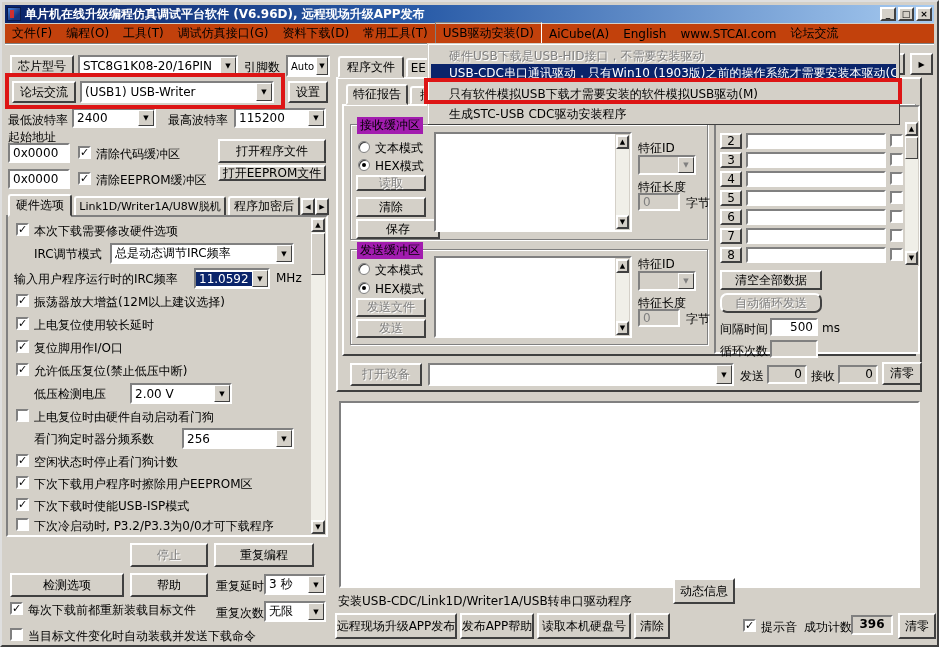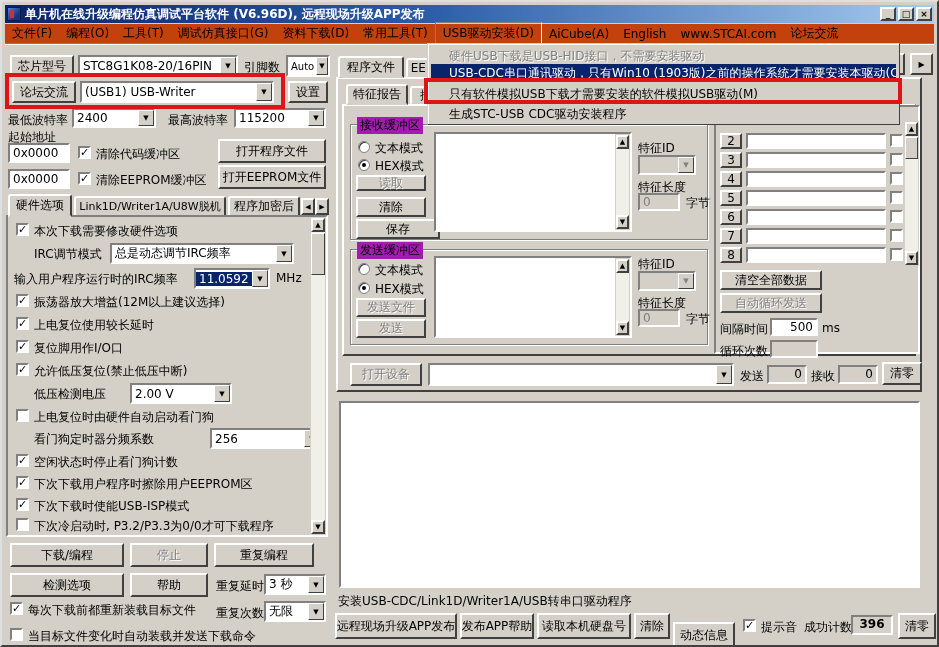--- a/index.html
+++ b/index.html
@@ -137,21 +137,21 @@
 
   <span class="lbl" style="left:6px;top:127px;">起始地址</span>
   <div class="field abs" style="left:6px;top:141px;width:62px;height:20px;padding:1px 3px;">0x0000</div>
   <span class="chk on" style="left:76px;top:144px;"></span>
   <span class="lbl" style="left:94px;top:144px;">清除代码缓冲区</span>
   <div class="btn abs" style="left:216px;top:137px;width:108px;height:24px;">打开程序文件</div>
 
   <div class="field abs" style="left:6px;top:167px;width:62px;height:20px;padding:1px 3px;">0x0000</div>
   <span class="chk on" style="left:76px;top:170px;"></span>
   <span class="lbl" style="left:94px;top:170px;">清除EEPROM缓冲区</span>
-  <div class="btn abs" style="left:216px;top:163px;width:108px;height:24px;">打开EEPROM文件</div>
+  <div class="btn abs" style="left:216px;top:163px;width:108px;height:16px;">打开EEPROM文件</div>
 
   <div class="tab" style="left:6px;top:192px;width:64px;height:23px;z-index:2;">硬件选项</div>
   <div class="tab" style="left:72px;top:194px;width:152px;height:21px;font-size:11px;">Link1D/Writer1A/U8W脱机</div>
   <div class="tab" style="left:226px;top:194px;width:72px;height:21px;">程序加密后</div>
   <div class="btn abs" style="left:299px;top:196px;width:14px;height:17px;font-size:7px;">◀</div>
   <div class="btn abs" style="left:313px;top:196px;width:14px;height:17px;font-size:7px;">▶</div>
 
   <div class="abs sunkenp" style="left:4px;top:213px;width:322px;height:322px;background:#d4d0c8;">
     <span class="chk on" style="left:8px;top:6px;"></span>
     <span class="lbl" style="left:26px;top:6px;">本次下载需要修改硬件选项</span>
@@ -184,21 +184,21 @@
     <span class="lbl" style="left:26px;top:169px;">低压检测电压</span>
     <div class="combo" style="left:122px;top:166px;width:102px;height:21px;">
       <span class="cval">2.00 V</span>
         <span class="carw">▼</span>
     </div>
 
     <span class="chk" style="left:8px;top:192px;"></span>
     <span class="lbl" style="left:26px;top:192px;">上电复位时由硬件自动启动看门狗</span>
 
     <span class="lbl" style="left:26px;top:214px;">看门狗定时器分频系数</span>
-    <div class="combo" style="left:174px;top:211px;width:112px;height:21px;margin-left:28px;">
+    <div class="combo" style="left:174px;top:211px;width:112px;height:21px;">
       <span class="cval">256</span>
         <span class="carw">▼</span>
     </div>
 
     <span class="chk on" style="left:8px;top:237px;"></span>
     <span class="lbl" style="left:26px;top:237px;">空闲状态时停止看门狗计数</span>
 
     <span class="chk on" style="left:8px;top:259px;"></span>
     <span class="lbl" style="left:26px;top:259px;">下次下载用户程序时擦除用户EEPROM区</span>
 
@@ -208,21 +208,20 @@
     <span class="chk" style="left:8px;top:301px;"></span>
     <span class="lbl" style="left:26px;top:301px;">下次冷启动时, P3.2/P3.3为0/0才可下载程序</span>
 
     <div class="sbtrack" style="right:0;top:0;bottom:0;width:16px;">
       <div class="sbbtn btn" style="top:0;">▲</div>
       <div class="sbthumb raised1" style="top:15px;height:42px;"></div>
       <div class="sbbtn btn" style="bottom:0;">▼</div>
     </div>
   </div>
 
-  <div class="btn abs" style="left:8px;top:541px;width:114px;height:24px;">下载/编程</div>
   <div class="btn dis abs" style="left:128px;top:541px;width:78px;height:24px;">停止</div>
   <div class="btn abs" style="left:212px;top:541px;width:100px;height:24px;">重复编程</div>
 
   <div class="btn abs" style="left:8px;top:571px;width:114px;height:24px;">检测选项</div>
   <div class="btn abs" style="left:128px;top:571px;width:78px;height:24px;">帮助</div>
   <span class="lbl" style="left:214px;top:576px;">重复延时</span>
   <div class="combo" style="left:262px;top:572px;width:62px;height:21px;">
     <span class="cval">3 秒</span>
       <span class="carw">▼</span>
   </div>
@@ -328,21 +327,21 @@
     <div class="field abs" style="left:30px;top:140px;width:140px;height:16px;"></div>
     <span class="chk" style="left:174px;top:141px;"></span>
 
     <div class="sbtrack" style="left:188px;top:14px;width:15px;height:145px;">
       <div class="sbbtn btn" style="top:0;">▲</div>
       <div class="sbthumb raised1" style="top:15px;height:22px;"></div>
       <div class="sbbtn btn" style="bottom:0;">▼</div>
     </div>
 
     <div class="btn abs" style="left:4px;top:163px;width:102px;height:20px;">清空全部数据</div>
-    <div class="btn dis abs" style="left:4px;top:186px;width:102px;height:20px;">自动循环发送</div>
+    <div class="btn dis abs" style="left:4px;top:186px;width:102px;height:20px;border-radius:7px;">自动循环发送</div>
     <span class="lbl" style="left:4px;top:214px;">间隔时间</span>
     <div class="field abs num" style="left:54px;top:211px;width:48px;height:18px;">500</div>
     <span class="lbl" style="left:106px;top:214px;">ms</span>
     <span class="lbl" style="left:4px;top:236px;">循环次数</span>
     <div class="fielddis abs" style="left:54px;top:233px;width:48px;height:18px;"></div>
   </div>
 
   <div class="btn dis abs" style="left:348px;top:361px;width:72px;height:23px;">打开设备</div>
   <div class="combo" style="left:426px;top:361px;width:306px;height:23px;">
     <span class="cval"></span>
@@ -354,21 +353,21 @@
   <div class="fielddis abs num" style="left:836px;top:363px;width:40px;height:19px;color:#000;">0</div>
   <div class="btn abs" style="left:880px;top:360px;width:40px;height:23px;">清零</div>
 
   <div class="field abs" style="left:337px;top:399px;width:581px;height:187px;"></div>
 
   <span class="lbl" style="left:336px;top:591px;">安装USB-CDC/Link1D/Writer1A/USB转串口驱动程序</span>
   <div class="btn abs" style="left:333px;top:611px;width:122px;height:26px;">远程现场升级APP发布</div>
   <div class="btn abs" style="left:458px;top:611px;width:74px;height:26px;">发布APP帮助</div>
   <div class="btn abs" style="left:535px;top:611px;width:94px;height:26px;">读取本机硬盘号</div>
   <div class="btn abs" style="left:632px;top:611px;width:36px;height:26px;">清除</div>
-  <div class="btn abs" style="left:671px;top:620px;width:62px;height:26px;">动态信息</div>
+  <div class="btn abs" style="left:671px;top:576px;width:62px;height:26px;">动态信息</div>
   <span class="chk on" style="left:741px;top:617px;"></span>
   <span class="lbl" style="left:759px;top:617px;">提示音</span>
   <span class="lbl" style="left:802px;top:617px;">成功计数</span>
   <div class="fielddis abs" style="left:849px;top:613px;width:42px;height:20px;color:#000;text-align:center;font-weight:bold;">396</div>
   <div class="btn abs" style="left:896px;top:611px;width:38px;height:26px;">清零</div>
 
   <div class="menuwrap">
     <div class="menuitem dis-t" style="top:4px;line-height:16px;">硬件USB下载是USB-HID接口，不需要安装驱动</div>
     <div class="menuitem" style="top:20px;line-height:18px;background:#0a246a;color:#fff;">USB-CDC串口通讯驱动，只有Win10 (1903版)之前的操作系统才需要安装本驱动(C)</div>
     <div class="menuitem" style="top:41px;line-height:18px;">只有软件模拟USB下载才需要安装的软件模拟USB驱动(M)</div>

